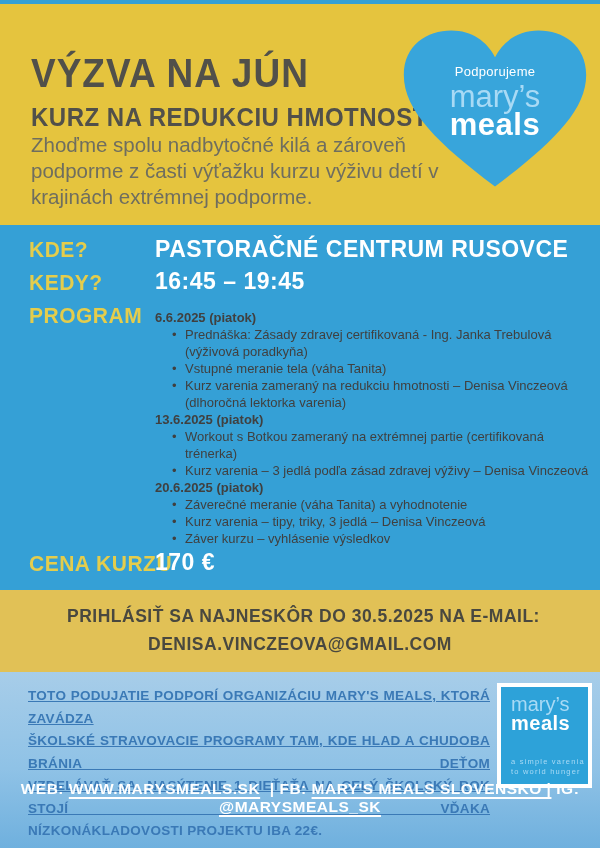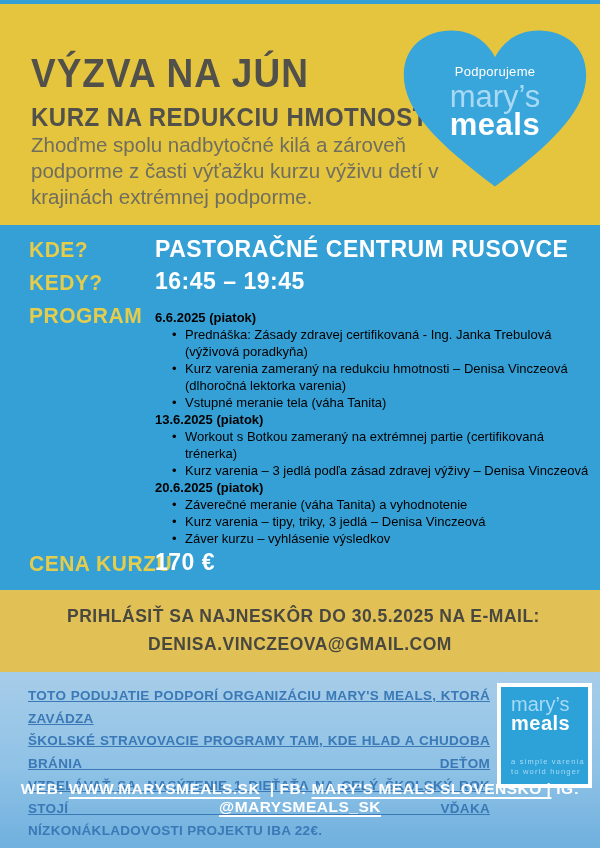--- a/index.html
+++ b/index.html
@@ -27,21 +27,21 @@
 
   
   .sec-mid{top:225px;height:456px;background:var(--mid_bg);}
   .lab{position:absolute;left:29px;color:var(--accent);font-weight:bold;font-size:21px;
        letter-spacing:0.5px;transform:scaleY(1.08);transform-origin:left top;}
   .val{position:absolute;left:155px;color:#fff;font-weight:bold;font-size:23px;
        letter-spacing:0.5px;transform:scaleY(1.05);transform-origin:left top;}
   .row-kde-l{top:11px;} .row-kde-v{top:10px;}
   .row-kedy-l{top:44px;} .row-kedy-v{top:42px;}
   .row-prog-l{top:77px;}
-  .program{position:absolute;left:155px;top:84px;width:437px;color:#000000;}
+  .program{position:absolute;left:155px;top:84px;width:437px;color:#404040;}
   .pg-date{font-weight:bold;font-size:13px;line-height:17px;}
   .pg-list{list-style:none;margin:0;padding:0 0 0 17px;}
   .pg-list li{position:relative;font-size:13px;line-height:17px;padding-left:13px;}
   .pg-list li::before{content:"•";position:absolute;left:0;top:0;}
   .price-l{top:325px;} .price-v{top:323px;}
 
   
   .sec-band{top:590px;height:82px;background:var(--band_bg);text-align:center;
             color:var(--band_text);font-weight:bold;}
   .band-line1{margin-top:12px;font-size:17.5px;line-height:28px;letter-spacing:0.5px;padding-left:7px;}
@@ -95,22 +95,22 @@
     <div class="lab row-kedy-l">KEDY?</div>
     <div class="val row-kedy-v">16:45 – 19:45</div>
 
     <div class="lab row-prog-l">PROGRAM</div>
 
     <div class="program">
       <div class="pg">
         <div class="pg-date">6.6.2025 (piatok)</div>
         <ul class="pg-list">
           <li>Prednáška: Zásady zdravej certifikovaná - Ing. Janka Trebulová (výživová poradkyňa)</li>
+          <li>Vstupné meranie tela (váha Tanita)</li>
           <li>Kurz varenia zameraný na redukciu hmotnosti – Denisa Vinczeová (dlhoročná lektorka varenia)</li>
-          <li>Vstupné meranie tela (váha Tanita)</li>
         </ul>
       </div>
       <div class="pg">
         <div class="pg-date">13.6.2025 (piatok)</div>
         <ul class="pg-list">
           <li>Workout s Botkou zameraný na extrémnej partie (certifikovaná trénerka)</li>
           <li>Kurz varenia – 3 jedlá podľa zásad zdravej výživy – Denisa Vinczeová</li>
         </ul>
       </div>
       <div class="pg">

